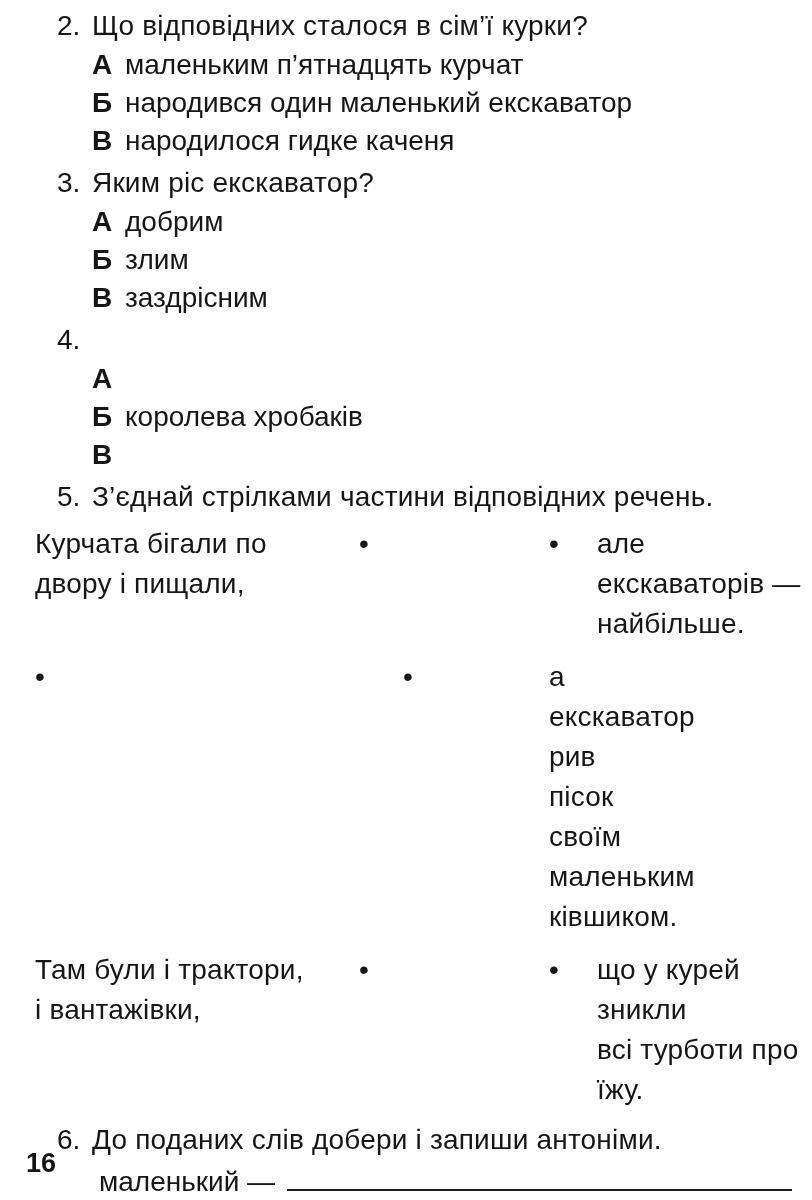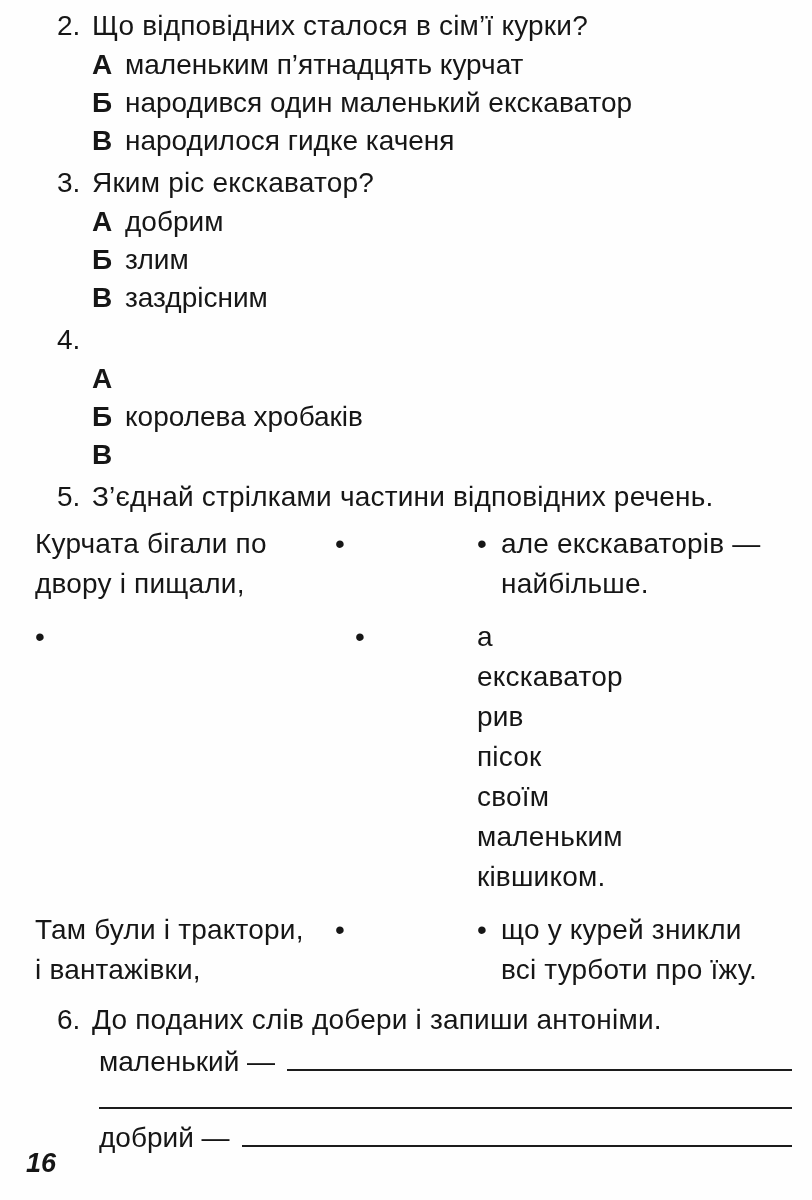--- a/index.html
+++ b/index.html
@@ -25,38 +25,38 @@
   .opt-letter { flex: none; width: 33px; font-weight: 700; }
 
   
   .match-table { margin: 10px 0 6px 0; }
   .match-row {
     display: grid;
     grid-template-columns: 300px 20px 122px 24px 1fr;
     padding-left: 35px;
     line-height: 40px;
     margin-bottom: 13px;
+    gap: 24px;
   }
   .m-left, .m-right { white-space: pre-line; letter-spacing: 0.2px; }
   .dot { text-align: left; }
 
   
   .ant-rows { margin-top: 8px; }
   .ant-row { display: flex; height: 33px; margin: 0 20px 5px 99px; }
   .ant-word { flex: none; white-space: nowrap; padding-right: 12px; line-height: 33px; }
   .ant-blank { flex: 1; border-bottom: 2px solid #1c1c1c; margin-bottom: 3px; height: 24px; }
 
   
   .page-num {
     position: absolute;
     left: 26px;
     top: 1148px;
     font-size: 27px;
     font-weight: 700;
-    font-style: italic;
   }
 </style>
 </head>
 <body>
 
 <div class="sheet">
 
   <section class="question">
     <div class="q-row">
       <span class="q-num">2.</span>

